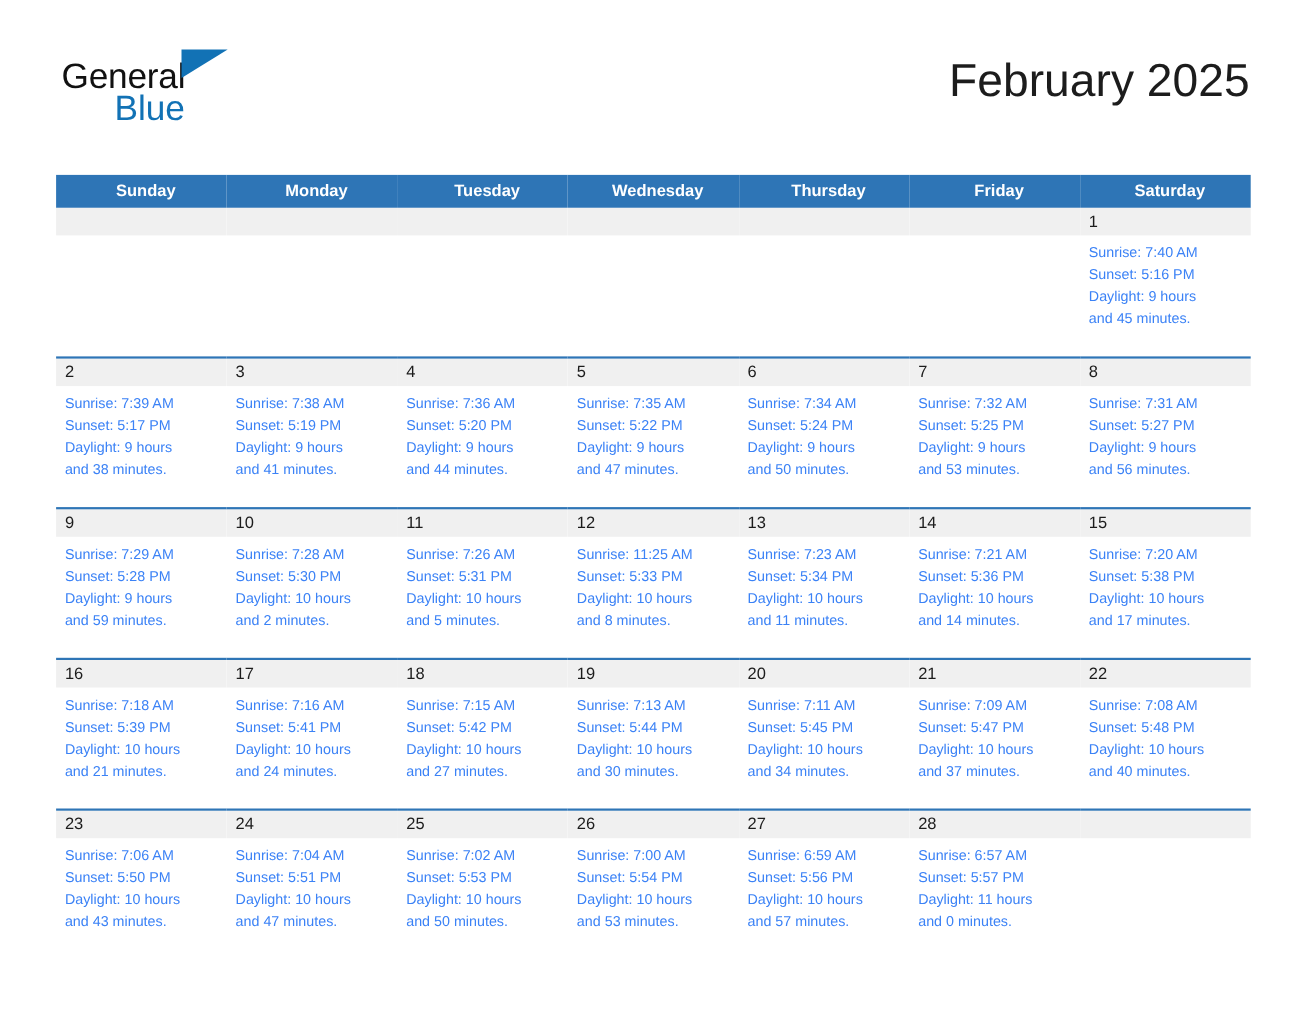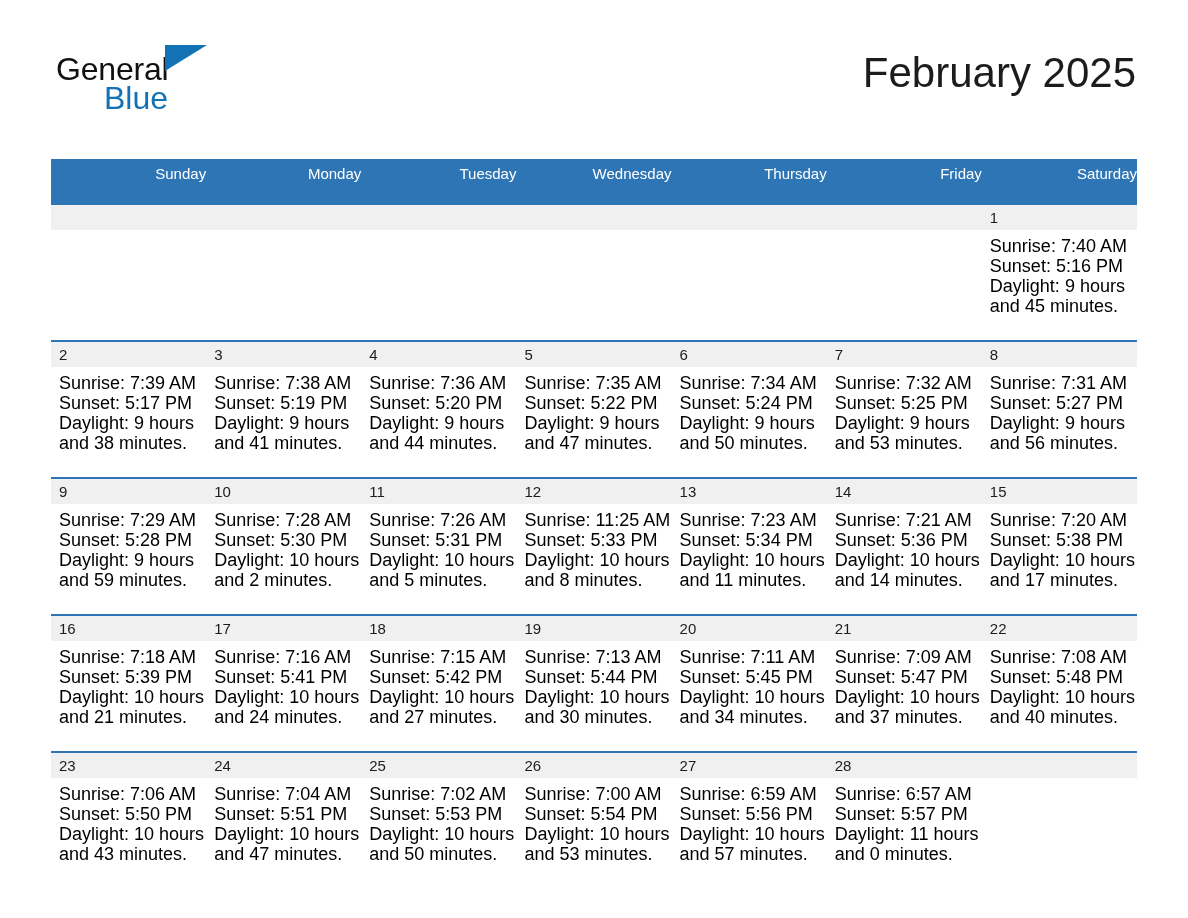--- a/index.html
+++ b/index.html
@@ -95,23 +95,23 @@
     left: 51px;
     top: 159px;
     width: 1086px;
     border-collapse: collapse;
     table-layout: fixed;
   }
   .calendar th {
     background: #2e75b6;
     color: #ffffff;
     font-size: 15px;
-    font-weight: normal;
-    text-align: right;
-    padding: 6px 0 23px 8px;
+    font-weight: bold;
+    text-align: center;
+    padding: 6px 0 7px 8px;
     height: 17px;
     vertical-align: middle;
   }
   .calendar col { width: 155.14px; }
 
   .daycell {
     vertical-align: top;
     padding: 0;
     height: 135px;
     border-top: 2px solid #2e75b6;
@@ -127,23 +127,23 @@
     padding-left: 8px;
     font-size: 15px;
     color: #1c1c1c;
     box-sizing: border-box;
   }
   .daycell .datebar.empty {
     color: transparent;
   }
   .daycell .info {
     padding: 6px 6px 0 8px;
-    font-size: 18px;
+    font-size: 13px;
     line-height: 20px;
-    color: #000000;
+    color: #3b82f6;
   }
   .daycell .info div { white-space: nowrap; }
   .daycell.blank .datebar { background: #f0f0f0; }
   .daycell.blank .info { visibility: hidden; }
 </style>
 </head>
 <body>
 
 <div class="page">
 

